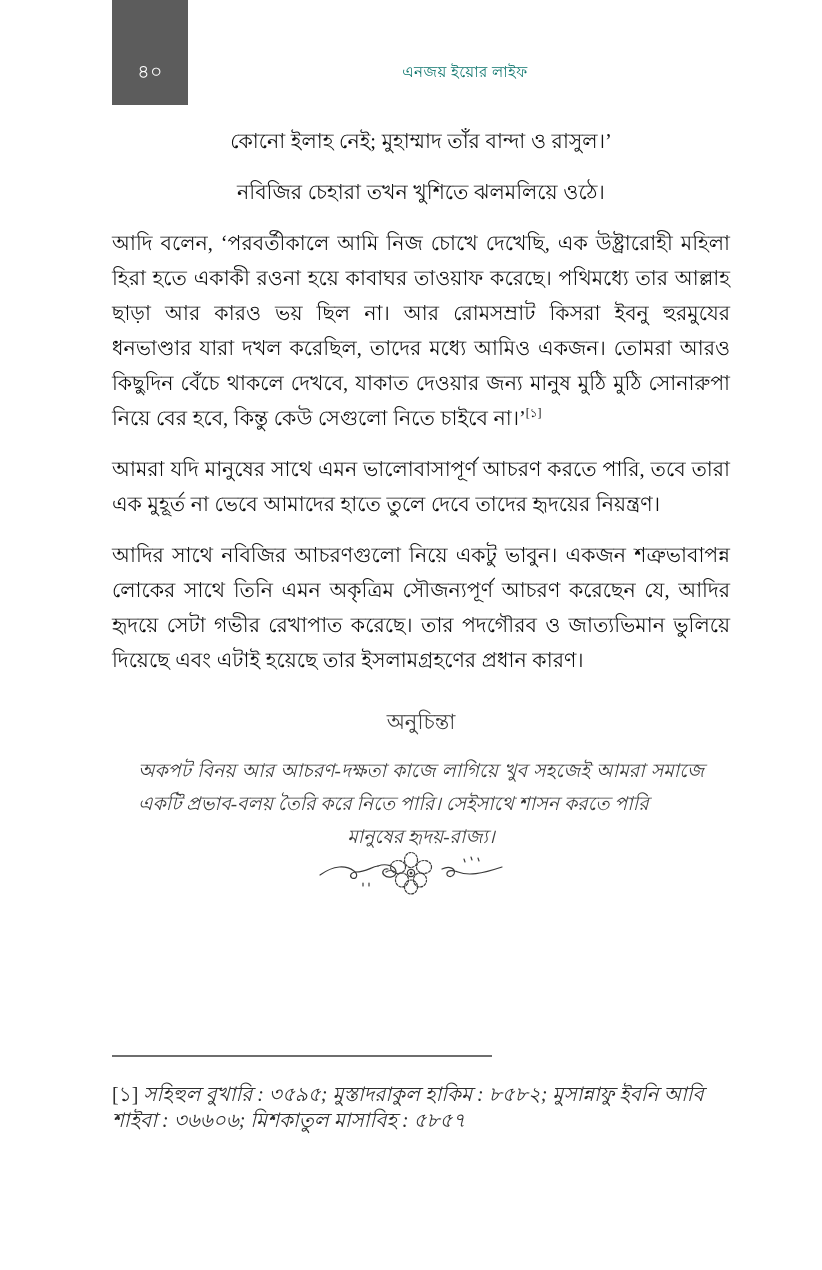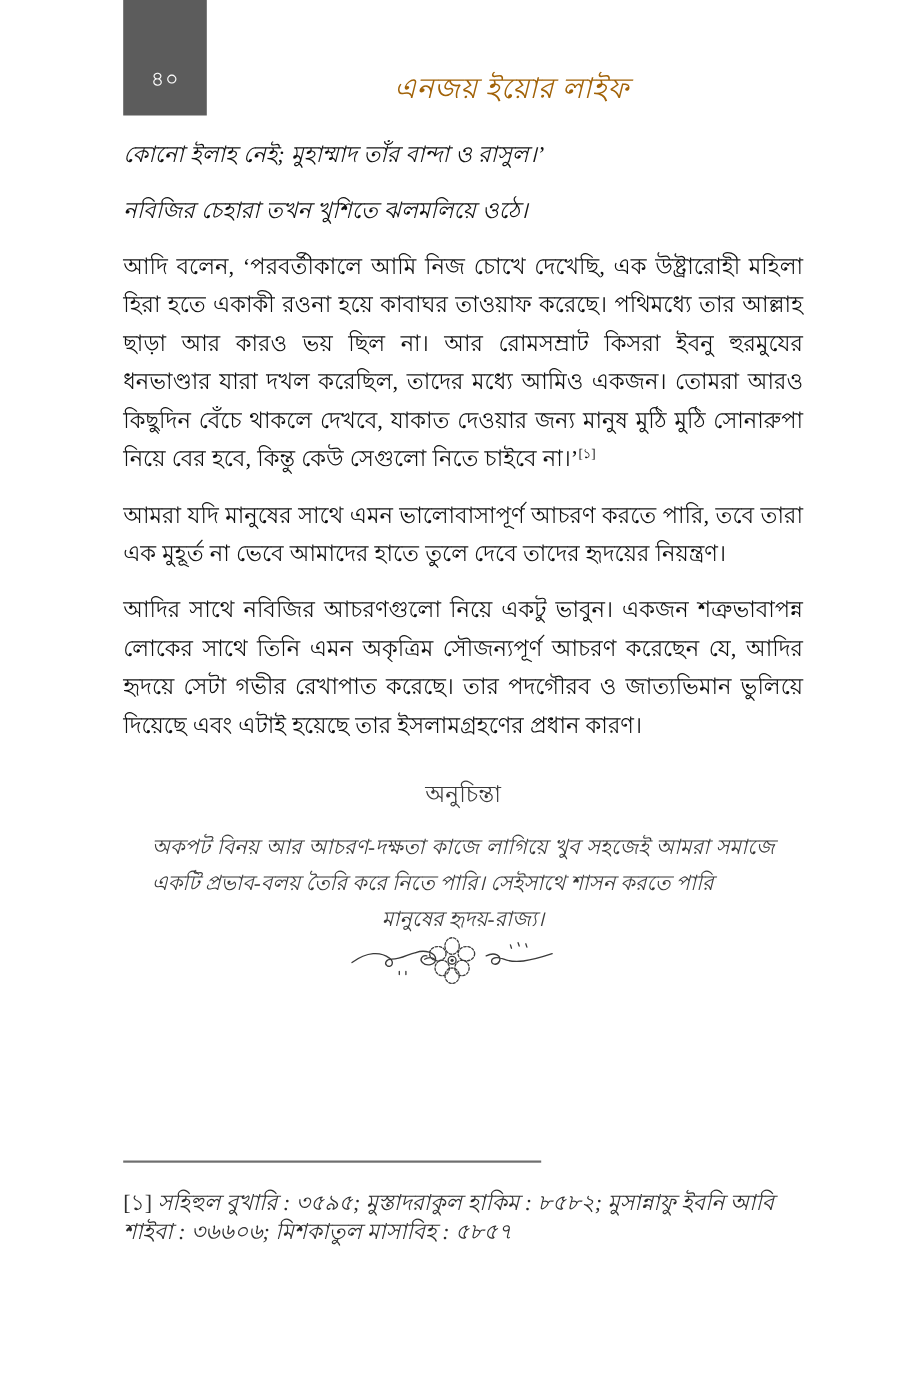--- a/index.html
+++ b/index.html
@@ -49,44 +49,42 @@
     font-size: 19px;
     letter-spacing: .5px;
     font-family: "Liberation Serif", "DejaVu Serif", serif;
   }
   .running-title {
     position: absolute;
     left: 200px;
     top: 60px;
     width: 530px;
     text-align: center;
-    color: #a16207;
-    font-style: italic;
-    font-size: 26px;
+    color: #0f766e;
+    font-size: 15px;
     letter-spacing: .5px;
   }
 
   
   .content {
     position: absolute;
     left: 112px;
     top: 124px;
     width: 618px;
   }
   p.para {
     margin: 0 0 16px 0;
     font-size: 20.5px;
     line-height: 35px;
     text-align: justify;
     text-justify: inter-word;
     word-spacing: .5px;
   }
   p.para.single {
-    text-align: left;
-    font-style: italic;
+    text-align: center;
   }
   p.para:last-child {
     margin-bottom: 0;
   }
   sup.fn {
     font-size: 12px;
     vertical-align: super;
     line-height: 0;
   }
 

